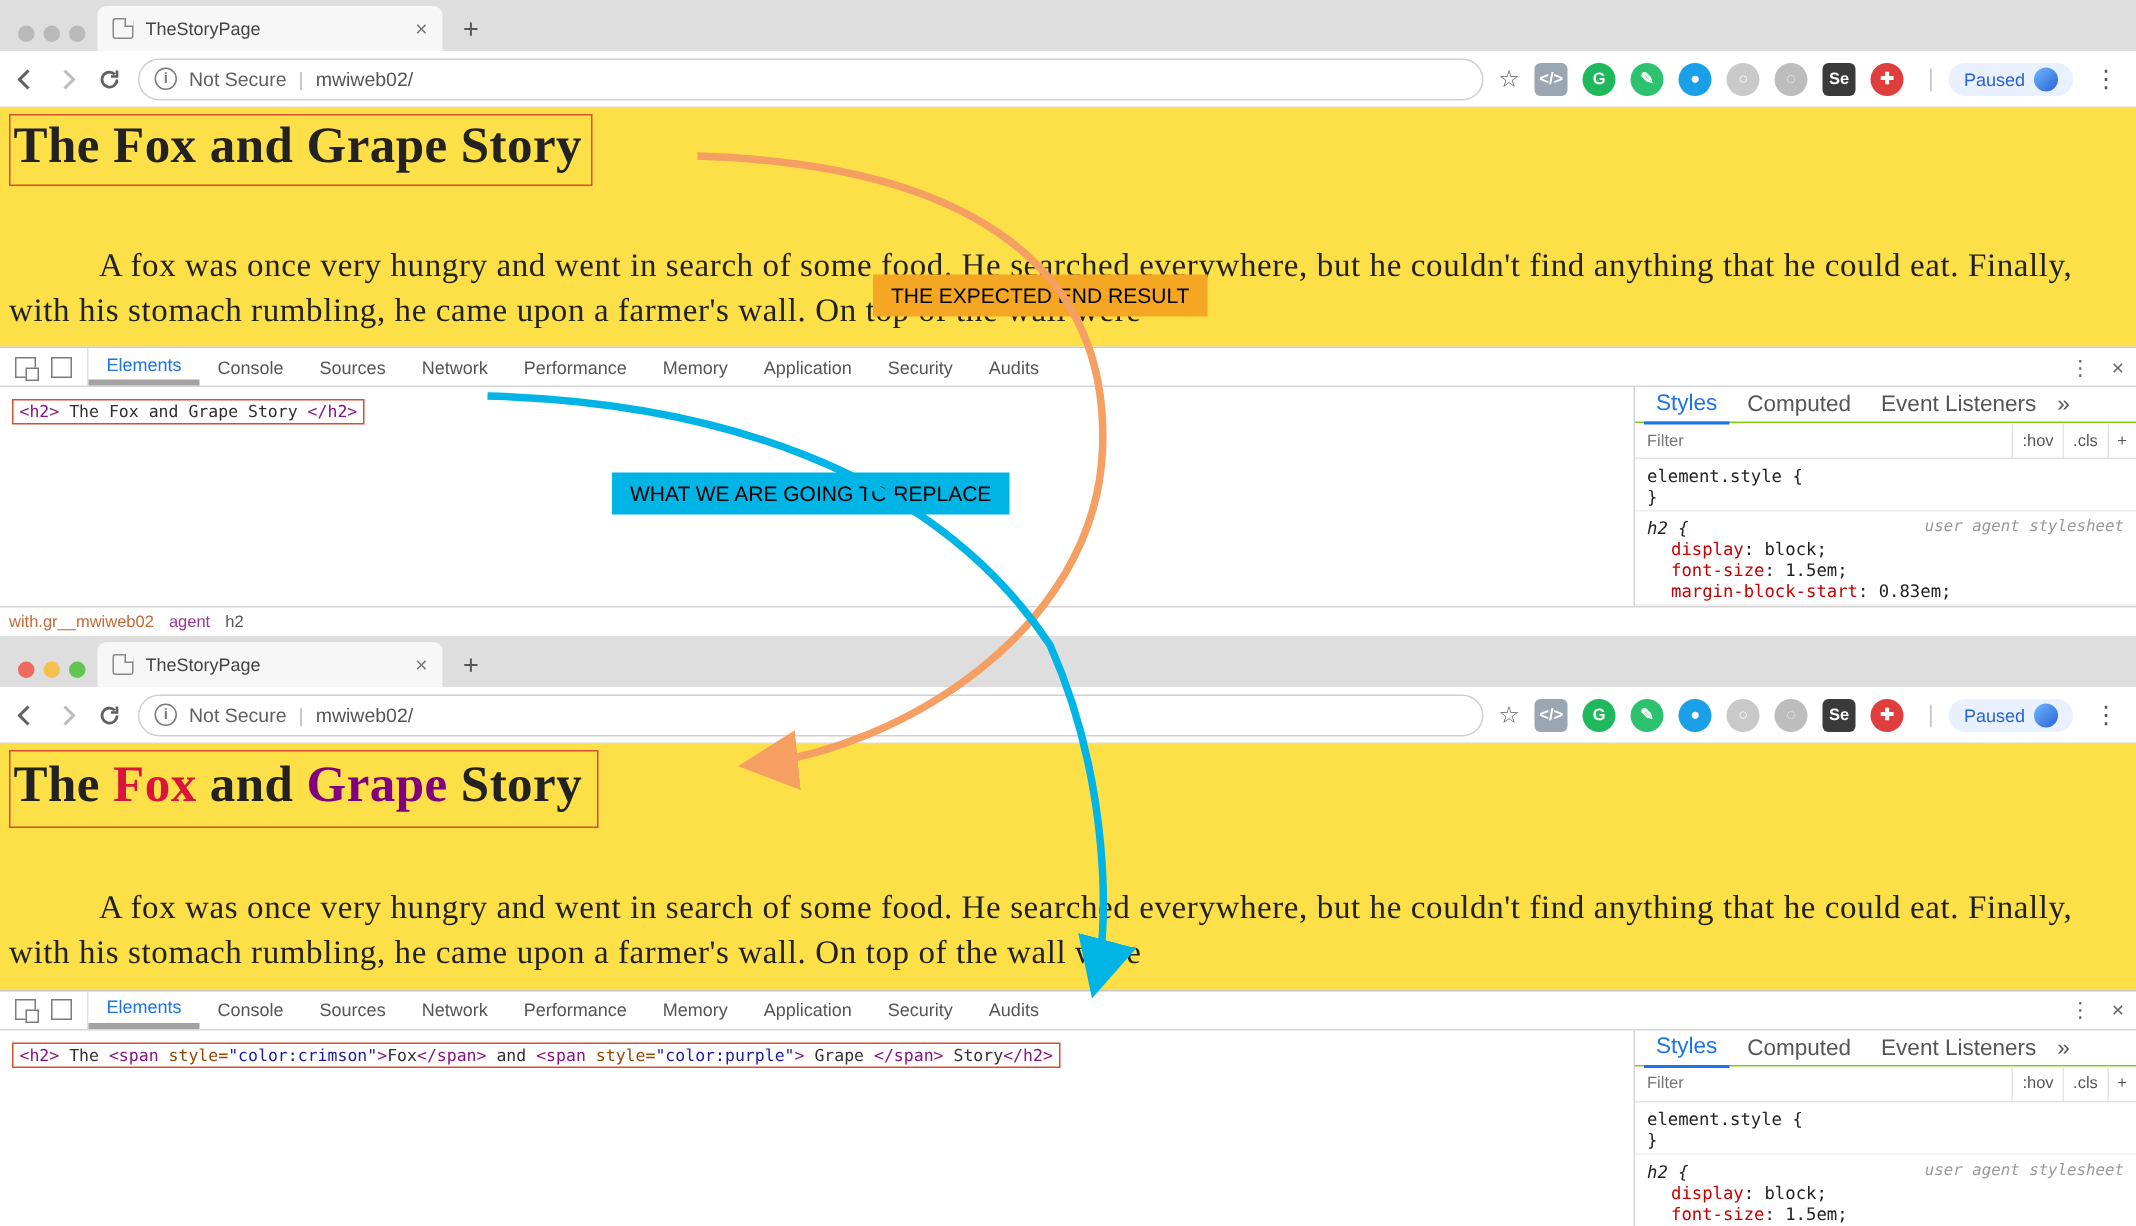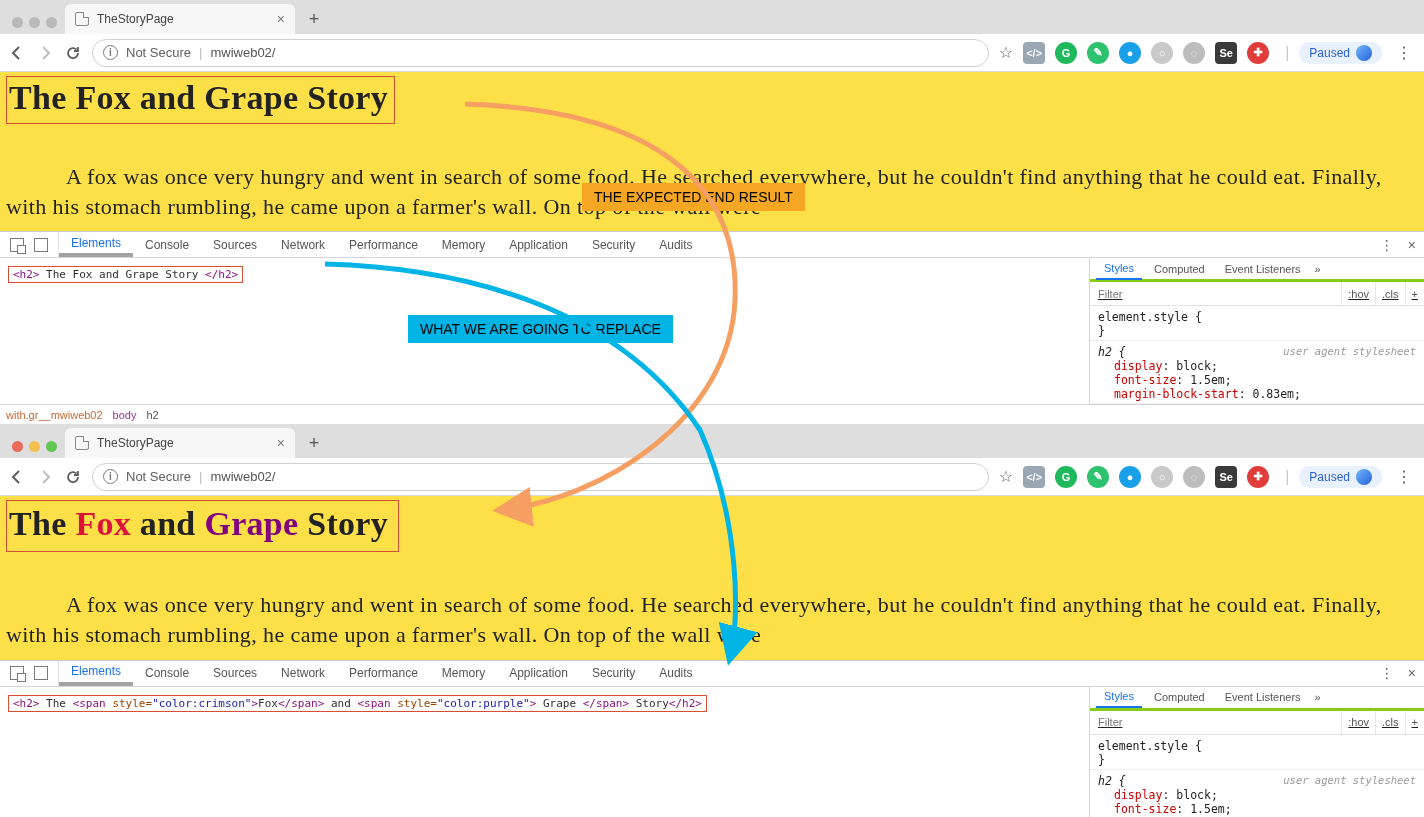--- a/index.html
+++ b/index.html
@@ -48,25 +48,25 @@
   .dt-tab.active { color:#1a73e8; border-bottom:4px solid #a3a3a3; }
   .dt-right { margin-left:auto; display:flex; align-items:center; gap:14px; padding-right:8px; color:#666; font-size:14px;}
   .dt-body { display:flex; min-height:118px; }
   .dom { flex:1; padding:8px 8px; font-size:11px; }
   .dom-box { border:1.5px solid #d74f32; display:inline-block; padding:1px 4px; }
   .dom-text { color:#303030; }
   .dom .tag { color:#881280; }
   .dom .attr { color:#994500; }
   .dom .val  { color:#1a1aa6; }
   .styles { width:335px; border-left:1px solid #d6d6d6; display:flex; flex-direction:column;}
-  .styles-tabs { display:flex; align-items:center; height:24px; border-bottom:3px solid #84cc16; padding-left:6px; font-size:11px; font-family:-apple-system, sans-serif; gap:4px;}
+  .styles-tabs { display:flex; align-items:center; height:24px; border-bottom:1px solid #84cc16; padding-left:6px; font-size:15px; font-family:-apple-system, sans-serif; gap:4px;}
   .s-tab { padding:4px 8px; color:#555; }
   .s-tab.active { color:#1a73e8; border-bottom:2px solid #1a73e8; }
   .s-more { margin-left:2px; color:#555;}
-  .styles-filter { display:flex; align-items:center; height:24px; border-bottom:1px solid #e3e3e3; font-size:11px;text-decoration:underline;}
+  .styles-filter { display:flex; align-items:center; height:24px; border-bottom:1px solid #e3e3e3; font-size:11px;}
   .styles-filter input { flex:1; border:none; outline:none; padding:0 8px; font-size:11px; color:#999; font-family:-apple-system,sans-serif;}
   .hov,.cls,.plus { color:#555; padding:0 6px; border-left:1px solid #e6e6e6; height:100%; display:flex; align-items:center; font-family:-apple-system,sans-serif;}
   .rule { padding:4px 8px 2px 8px; font-size:11.5px; border-bottom:1px solid #eee;}
   .sel { }
   .origin { float:right; color:#999; font-style:italic; font-size:10.5px;}
   .prop { padding-left:16px; }
   .prop .pn { color:#c80000; }
   .prop .pv { color:#222; }
   .italic .pn, .italic .pv { }
   .crumbs { height:20px; border-top:1px solid #d6d6d6; font-size:11px; color:#555; display:flex; align-items:center; padding:0 6px; gap:10px; font-family:-apple-system,sans-serif;}
@@ -195,21 +195,21 @@
           <span class="origin">user agent stylesheet</span>
           <div class="sel" style="font-style:italic">h2 {</div>
           <div class="prop"><span class="pn">display</span><span class="pv">: block;</span></div>
           <div class="prop"><span class="pn">font-size</span><span class="pv">: 1.5em;</span></div>
           <div class="prop"><span class="pn">margin-block-start</span><span class="pv">: 0.83em;</span></div>
         </div>
       </div>
     </div>
     <div class="crumbs">
       <span class="c1">with.gr__mwiweb02</span>
-      <span class="c2">body</span>
+      <span class="c2">agent</span>
       <span>h2</span>
     </div>
   </div>
 </div>
 
 <div class="browser" id="b2">
   <div class="tab-strip">
     <div class="traffic">
       <div class="t-dot t-close"></div>
       <div class="t-dot t-min"></div>

